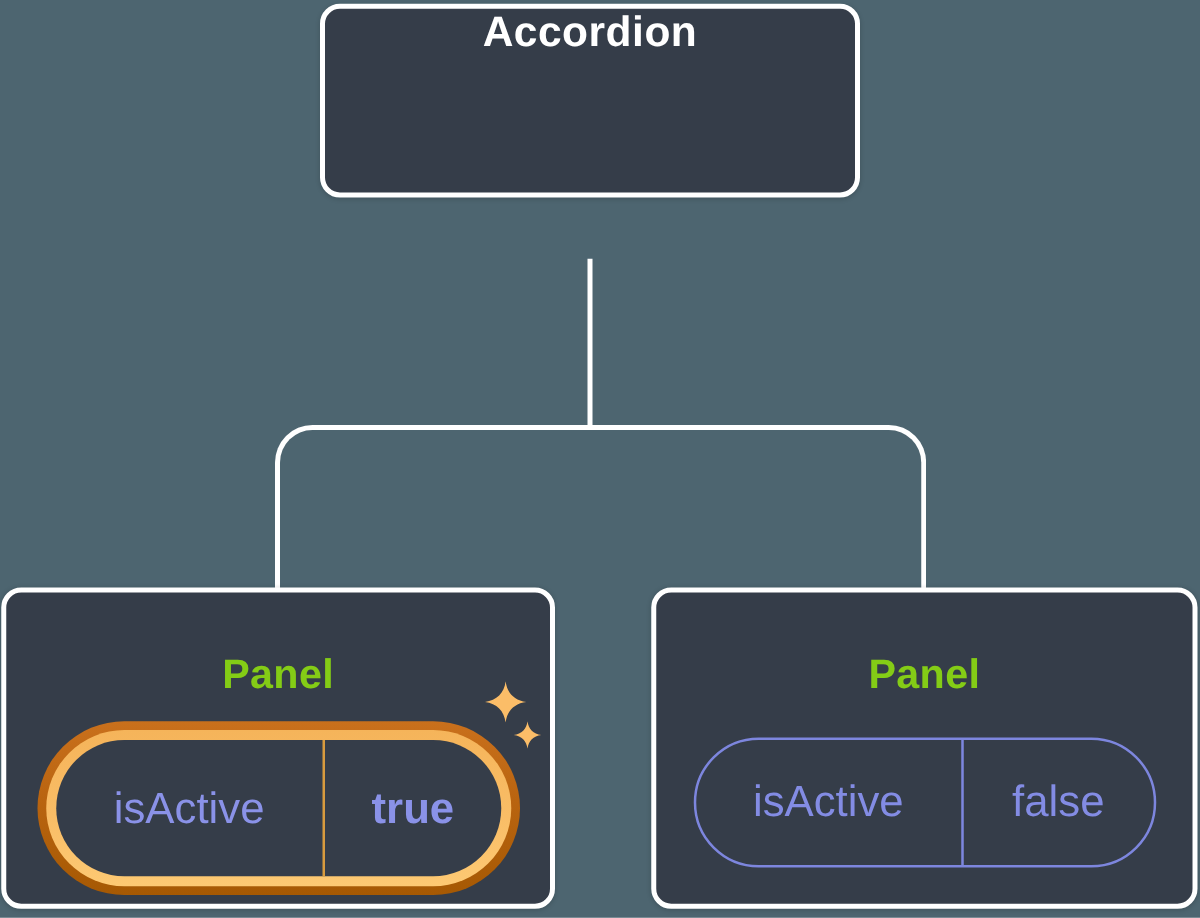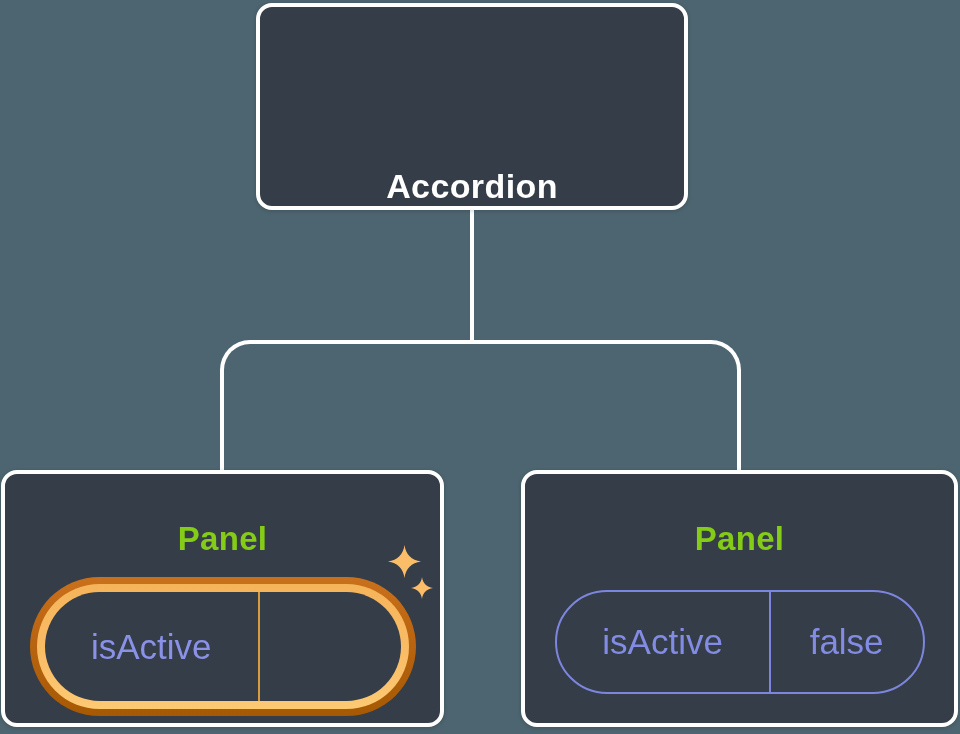--- a/index.html
+++ b/index.html
@@ -24,22 +24,22 @@
   
   .node{
     position:absolute;
     background:#353d49;
     border:4px solid #ffffff;
     border-radius:16px;
     box-shadow:0 1px 4px rgba(0,0,0,.18);
     box-sizing:border-box;
   }
   .node-root{
-    left:256px;top:3px;width:432px;height:207px;
-    display:flex;align-items:flex-end;justify-content:center;
+    left:256px;top:3px;width:432px;height:155px;
+    display:flex;align-items:flex-start;justify-content:center;
   }
   .root-label{
     color:#ffffff;font-size:34px;font-weight:600;letter-spacing:.4px;
   }
   .panel-left{left:1px;top:470px;width:443px;height:257px;}
   .panel-right{left:521px;top:470px;width:437px;height:257px;}
   .panel-title{
     position:absolute;top:46px;left:0;right:0;
     text-align:center;color:#84cc16;
     font-size:33px;font-weight:600;letter-spacing:.3px;
@@ -101,20 +101,21 @@
   <div class="node node-root">
     <span class="root-label">Accordion</span>
   </div>
 
   <div class="node panel-left">
     <div class="panel-title">Panel</div>
     <div class="glow-outer">
       <div class="glow-inner">
         <div class="pill-active">
           <div class="cell cell-key">isActive</div>
+          <div class="cell cell-val">true</div>
         </div>
       </div>
     </div>
   </div>
 
   <svg class="sparkle sparkle-large" viewBox="0 0 24 24" aria-hidden="true">
     <path fill="#fbbd68" d="M12 0 C12.8 6.8 17.2 11.2 24 12 C17.2 12.8 12.8 17.2 12 24 C11.2 17.2 6.8 12.8 0 12 C6.8 11.2 11.2 6.8 12 0 Z"></path>
   </svg>
   <svg class="sparkle sparkle-small" viewBox="0 0 24 24" aria-hidden="true">
     <path fill="#fbbd68" d="M12 0 C12.8 6.8 17.2 11.2 24 12 C17.2 12.8 12.8 17.2 12 24 C11.2 17.2 6.8 12.8 0 12 C6.8 11.2 11.2 6.8 12 0 Z"></path>

